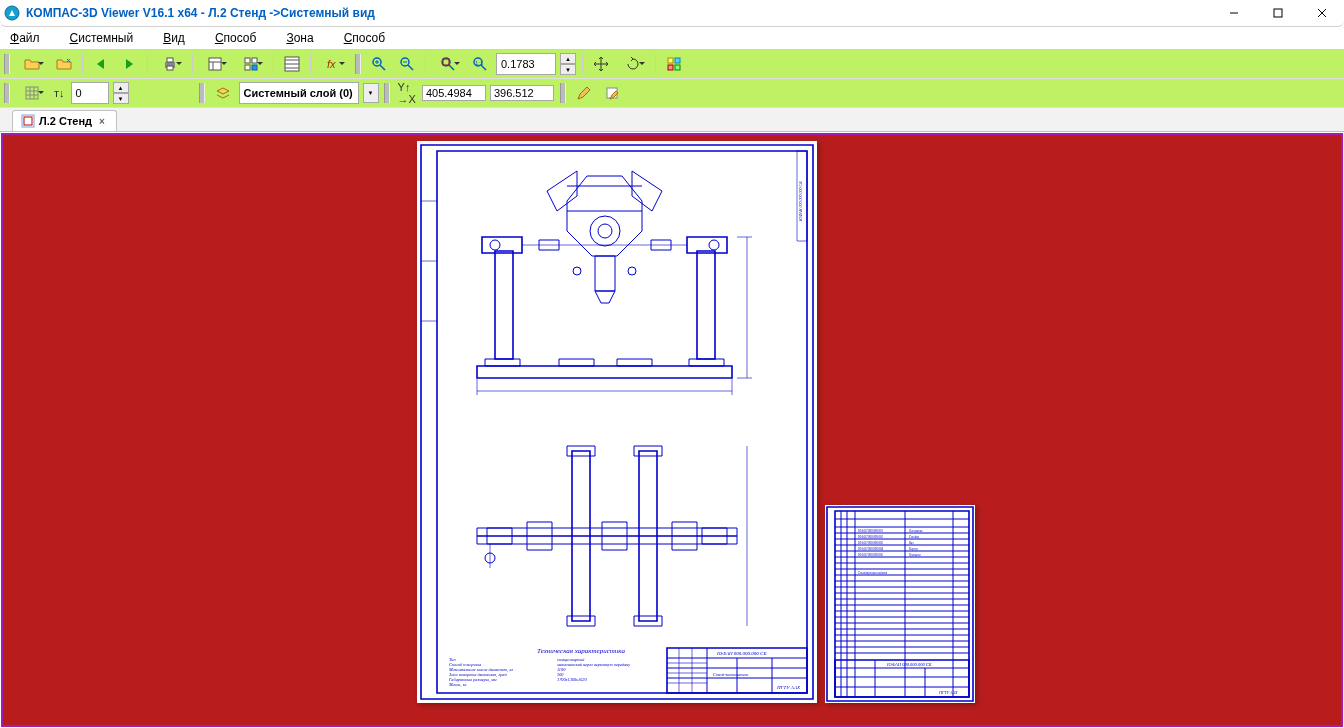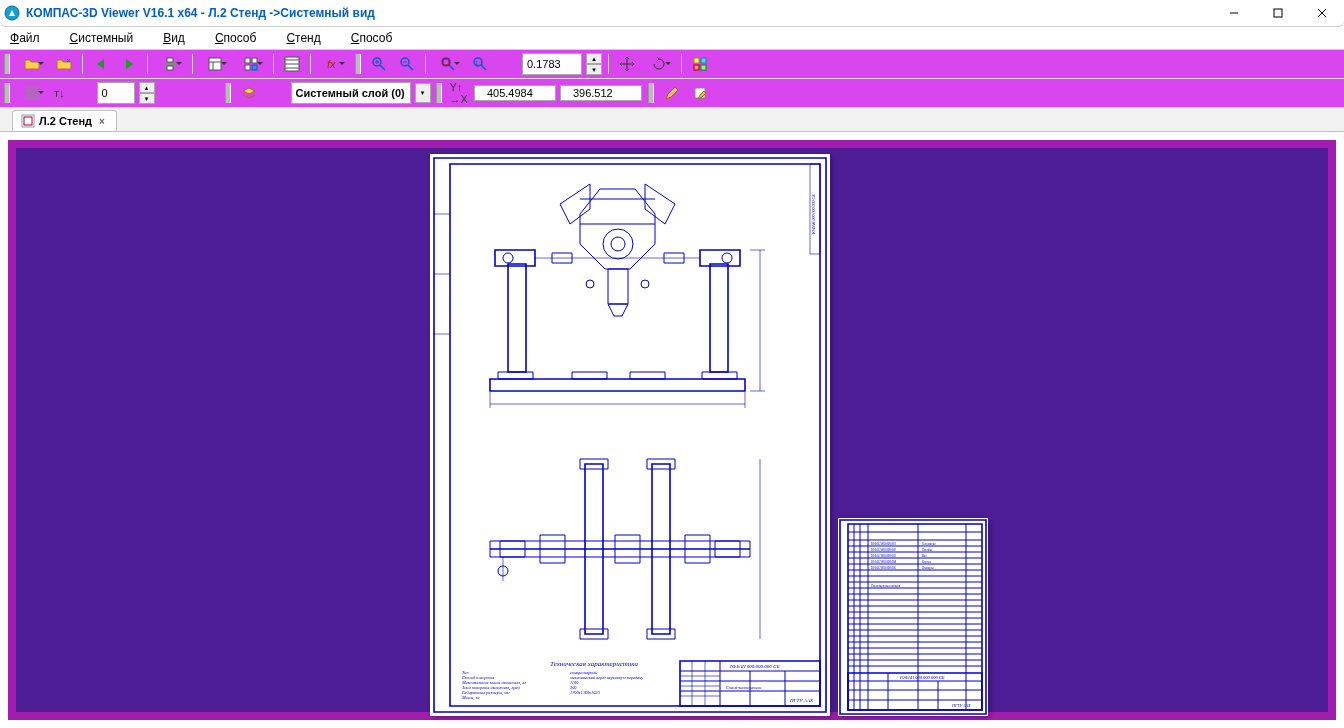--- a/index.html
+++ b/index.html
@@ -11,43 +11,43 @@
   .titlebar .title { flex:1; color:#0061c3; font-weight:600; font-size:12px; }
   .winctl { display:flex; }
   .winctl div { width:44px; height:26px; display:flex; align-items:center; justify-content:center; color:#333; }
 
   
   .menubar { display:flex; align-items:center; height:22px; padding-left:10px; gap:30px; border-bottom:1px solid #d0d0d0; }
   .menubar span { text-decoration:underline dotted transparent; }
   .menubar span::first-letter{ text-decoration:underline; }
 
   
-  .toolbars { display:flex; align-items:center; height:26px; padding:1px 2px; background:#d946ef; border-bottom:1px solid #e0e0e0; gap:4px; }
+  .toolbars { display:flex; align-items:center; height:26px; padding:1px 2px; background:#bef264; border-bottom:1px solid #e0e0e0; gap:4px; }
   .grip { width:4px; height:20px; background:linear-gradient(#bbb,#bbb); border-left:1px solid #999; border-right:1px solid #eee; margin:0 2px; }
   .btn { width:22px; height:22px; display:flex; align-items:center; justify-content:center; border:1px solid transparent; border-radius:2px; }
   .btn.dd { width:30px; position:relative;}
   .btn.dd::after { content:""; position:absolute; right:3px; top:9px; border:3px solid transparent; border-top-color:#333;}
   .sep { width:1px; height:20px; background:#ccc; margin:0 2px; }
-  .field { height:20px; border:1px solid #a8a8a8; background:#fff; display:flex; align-items:center; padding:0 4px; font-size:11px;margin-left:26px; }
+  .field { height:20px; border:1px solid #a8a8a8; background:#fff; display:flex; align-items:center; padding:0 4px; font-size:11px; }
   .field.scale{ width:50px;}
   .spin { display:flex; flex-direction:column; }
   .spin div{ width:14px; height:9px; border:1px solid #a8a8a8; background:#eee; font-size:7px; display:flex; align-items:center; justify-content:center;}
   .label-yx{ font-size:11px; margin:0 2px; color:#333;}
-  .coordbox{ width:56px; border:1px solid #a8a8a8; padding:1px 12px; font-size:11px; background:#fff;}
+  .coordbox{ width:56px; border:1px solid #a8a8a8; padding:1px 3px; font-size:11px; background:#fff;}
   .layerbox{ width:110px;font-weight:bold;}
   .stepbox{ width:28px;}
 
   
   .tabstrip{ display:flex; align-items:flex-end; height:23px; background:#f2f2f2; border-bottom:1px solid #c0c0c0; padding-left:12px;}
   .doctab{ display:flex; align-items:center; gap:4px; padding:3px 8px; background:#fff; border:1px solid #c0c0c0; border-bottom:none; border-radius:3px 3px 0 0; font-size:11px; font-weight:bold;}
   .doctab .close{ width:12px; height:12px; display:flex; align-items:center; justify-content:center; font-size:10px; color:#666;}
   .docicon{ width:14px; height:14px; }
 
   
-  .canvas-wrap{ flex:1; position:relative; background:#4c1d95; border:8px solid #a21caf; margin:8px;}
+  .canvas-wrap{ flex:1; position:relative; background:#b91c1c; border:2px solid #a21caf; margin:1px;}
   .sheet{ position:absolute; background:#fff; box-shadow:2px 2px 5px rgba(0,0,0,.3);}
   svg.bp{ display:block;}
   .bp line, .bp rect, .bp polyline, .bp circle, .bp polygon{ stroke:#0000cd; fill:none; stroke-width:1; vector-effect:non-scaling-stroke;}
   .bp .thick{ stroke-width:1.6;}
   .bp .thin{ stroke-width:.6;}
   .bp text{ fill:#0000cd; font-family:"Times New Roman",serif; font-style:italic; }
 
   
   .status{ height:20px; border-top:1px solid #d0d0d0; display:flex; align-items:center; padding:0 6px; font-size:11px; color:#333;}
 
@@ -83,21 +83,21 @@
           </svg>
         </div>
     </div>
   </div>
 
   <div class="menubar">
     <span>Файл</span>
     <span>Системный</span>
     <span>Вид</span>
     <span>Способ</span>
-    <span>Стенд</span>
+    <span>Зона</span>
     <span>Способ</span>
   </div>
 
   <div class="toolbars">
     <div class="grip"></div>
     <div class="btn dd">
         <svg class="ico" viewBox="0 0 16 16">
           <path d="M1 4h5l1 2h8v7H1z" fill="#ffcf55" stroke="#a07a20"></path>
         </svg>
       </div>

